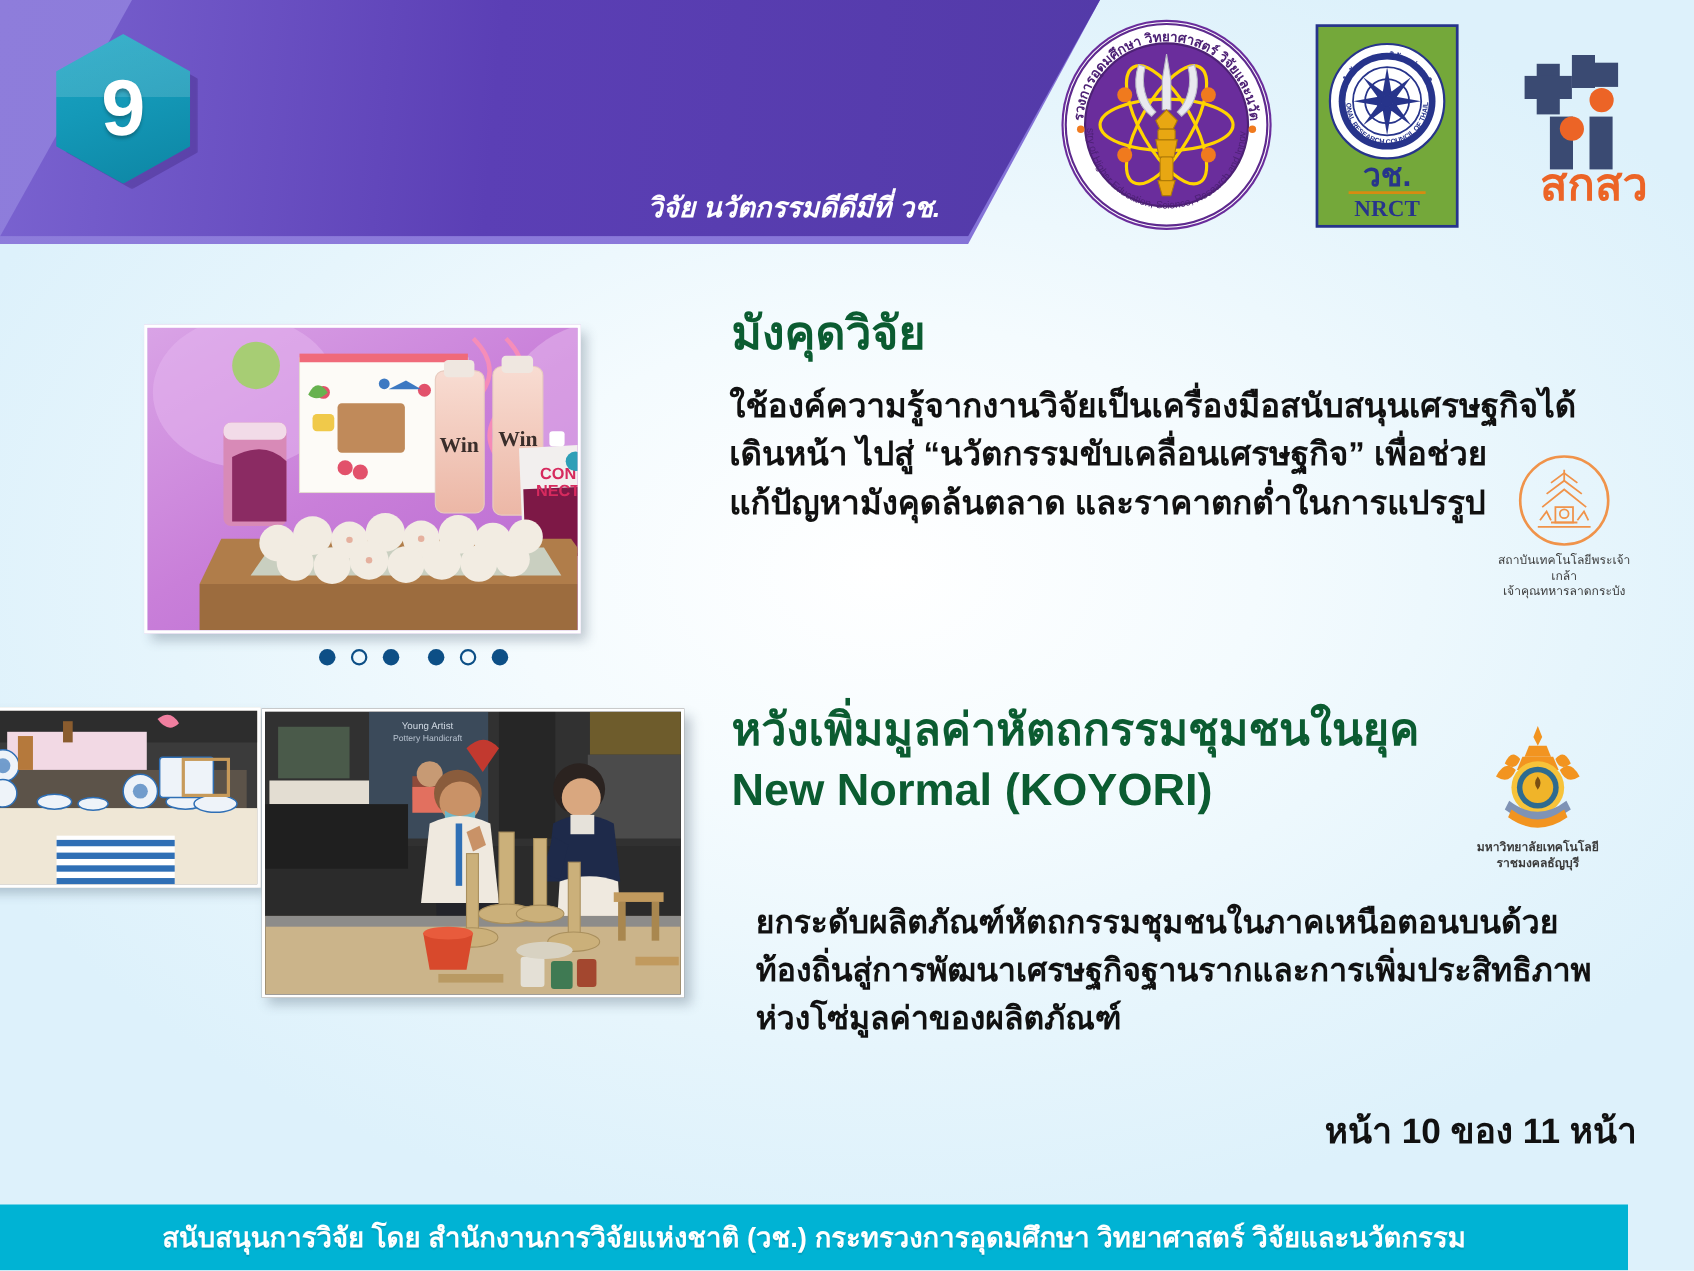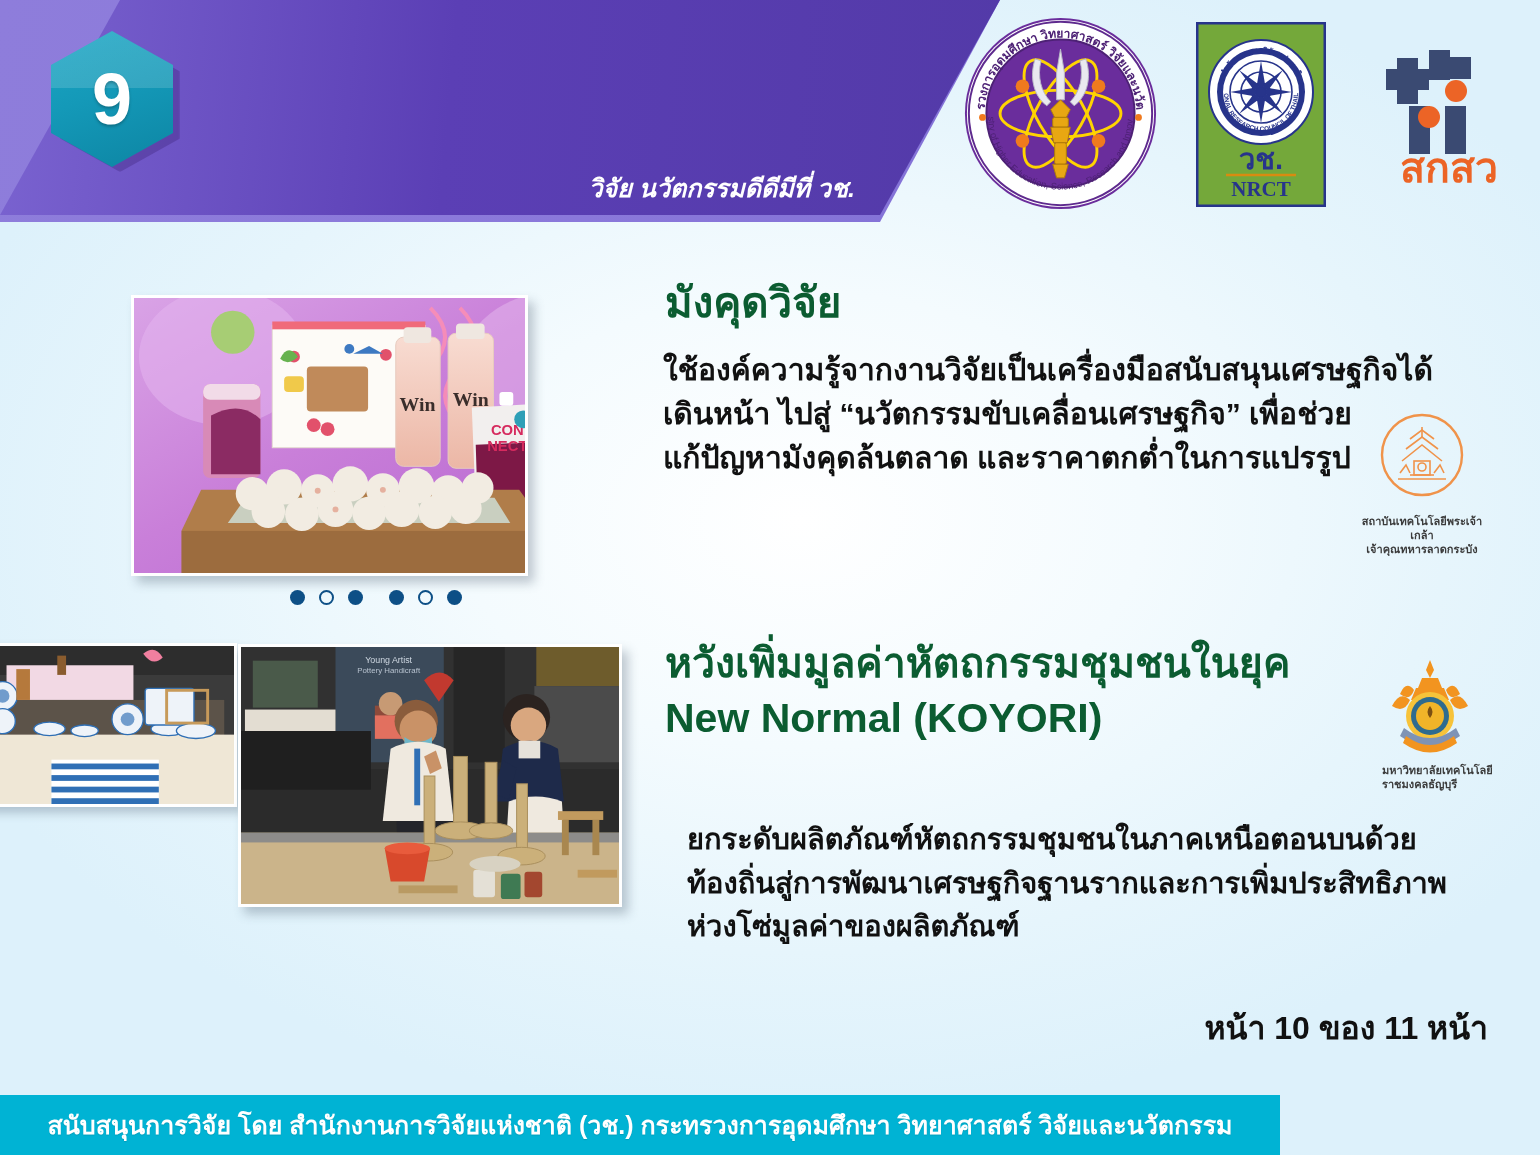--- a/index.html
+++ b/index.html
@@ -112,21 +112,21 @@
   }
   .sec1-body{
     position:absolute;left:663px;top:348px;width:730px;
     color:#111111;font-size:30px;font-weight:bold;line-height:1.47;
   }
   .sec1-body span{display:block;white-space:nowrap;}
   .uni1{
     position:absolute;left:1358px;top:413px;width:128px;text-align:center;
   }
   .uni1 .ucap{
-    margin-top:14px;color:#3b3b3b;font-size:11px;font-weight:bold;line-height:1.25;
+    margin-top:2px;color:#3b3b3b;font-size:11px;font-weight:normal;line-height:1.25;
   }
 
   
   .photo2a{
     position:absolute;left:-16px;top:643px;width:253px;height:164px;
     border:3px solid #ffffff;box-sizing:border-box;
     box-shadow:5px 6px 9px rgba(70,90,110,.30);
     overflow:hidden;background:#d8d2c6;
   }
   .photo2b{
@@ -139,33 +139,33 @@
     position:absolute;left:665px;top:636px;width:720px;
     color:#0b5c31;font-size:41px;font-weight:bold;line-height:1.33;
   }
   .sec2-title span{display:block;white-space:nowrap;}
   .sec2-body{
     position:absolute;left:663px;top:818px;width:760px;
     color:#111111;font-size:29px;font-weight:bold;line-height:1.5;
   }
   .sec2-body span{display:block;white-space:nowrap;margin-left:24px;}
   .uni2{
-    position:absolute;left:1382px;top:658px;width:124px;text-align:left;
+    position:absolute;left:1336px;top:658px;width:124px;text-align:center;
   }
   .uni2 .ucap{
     margin-top:2px;color:#3b3b3b;font-size:11px;font-weight:bold;line-height:1.25;
   }
 
   
   .pagenum{
     position:absolute;right:52px;top:1002px;
     color:#111;font-size:32px;font-weight:bold;white-space:nowrap;
   }
   .footer{
-    position:absolute;left:0;bottom:0;width:1280px;height:60px;
+    position:absolute;left:0;bottom:0;width:1480px;height:60px;
     background:#00b3d4;
     display:flex;align-items:center;justify-content:center;
   }
   .footer-text{
     color:#ffffff;font-size:25px;font-weight:bold;white-space:nowrap;
     text-shadow:0 1px 1px rgba(0,0,0,.12);
   }
 </style>
 </head>
 <body>

